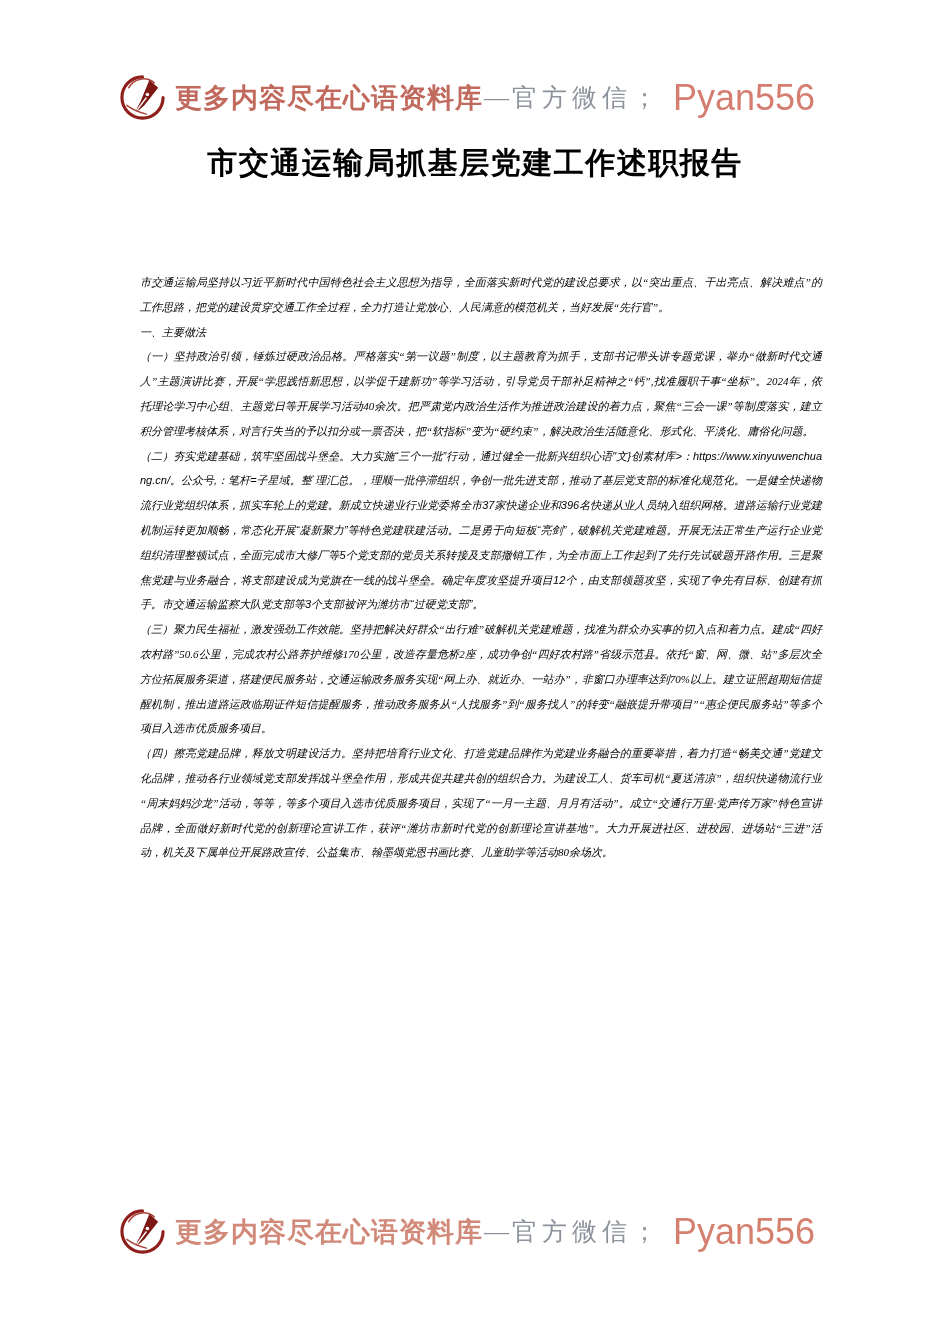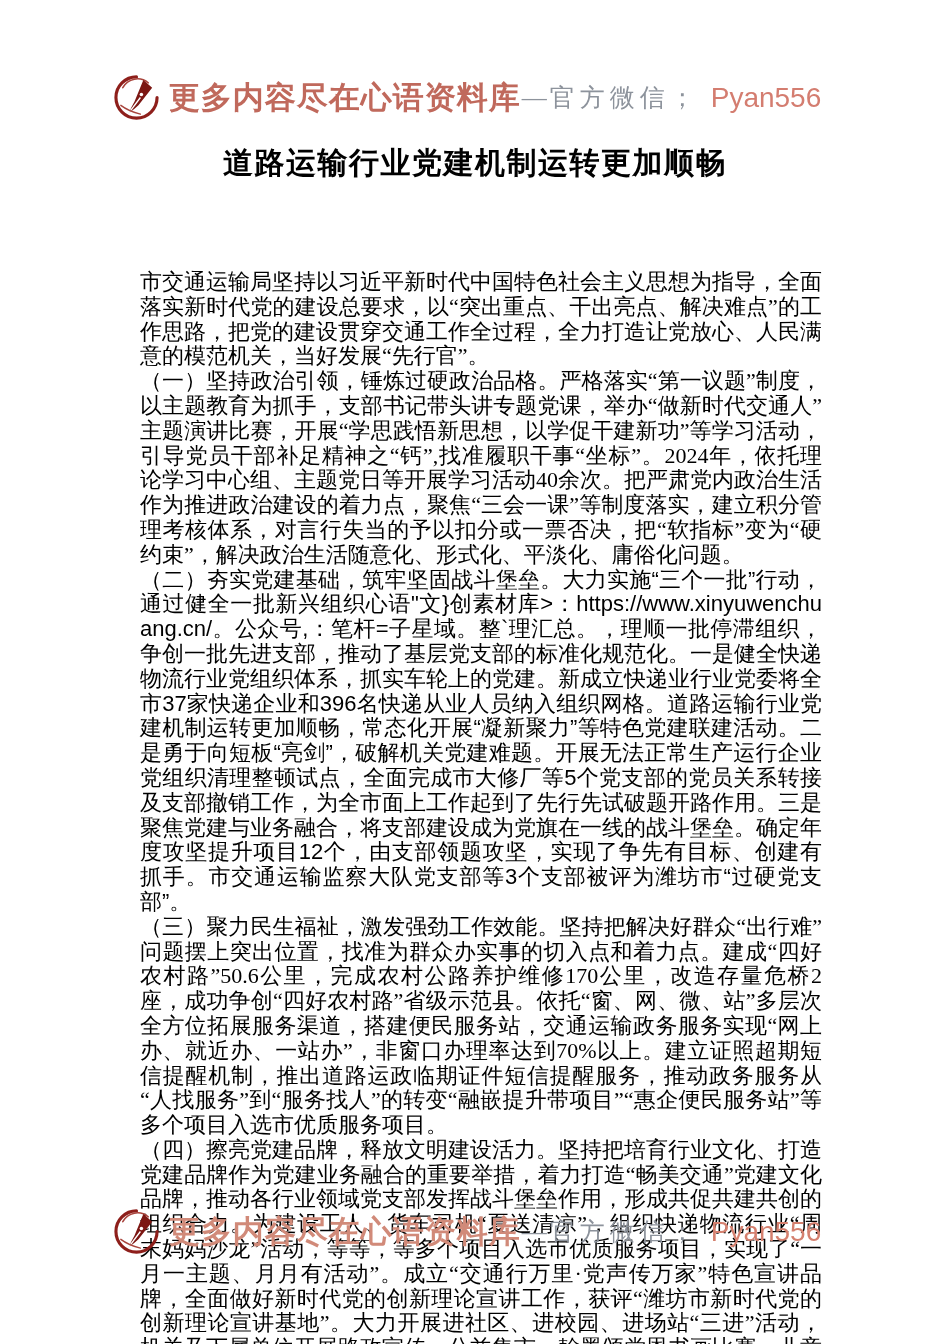--- a/index.html
+++ b/index.html
@@ -17,34 +17,34 @@
     display:flex;align-items:center;justify-content:center;
     gap:9px;
     transform:translateX(-8px);
     white-space:nowrap;
   }
   .wm-header{top:74px;}
   .wm-footer{top:1208px;}
   .wm-logo{width:47px;height:47px;flex:0 0 auto;display:block;}
   .wm-main{
     font-family:"Liberation Serif","DejaVu Serif",serif;
-    font-size:31px;font-weight:bold;letter-spacing:1px;
+    font-size:27px;font-weight:bold;letter-spacing:1px;
   }
   .wm-header .wm-main{color:#c0695c;}
   .wm-footer .wm-main{color:#d18a79;}
   .wm-dash,.wm-label{
     font-family:"Liberation Serif","DejaVu Serif",serif;
     color:#8d939c;
     font-size:25px;
   }
   .wm-dash{margin:0 -6px 0 -8px;font-style:normal;}
   .wm-label{letter-spacing:5px;}
   .wm-id{
     font-family:"Liberation Sans","DejaVu Sans",sans-serif;
-    font-size:28px;
+    font-size:36px;
     margin-left:2px;
   }
   .wm-header .wm-id{color:#d47d70;}
   .wm-footer .wm-id{color:#d5806f;}
 
   
   .doc-title{
     position:absolute;top:140px;left:0;right:0;
     margin:0;
     text-align:center;
@@ -57,26 +57,27 @@
 
   
   .content{
     position:absolute;
     left:140px;top:270px;
     width:682px;
     color:#000000;
   }
   .content p{
     margin:0;
-    font-size:22px;
+    font-size:11px;
     line-height:24.8px;
     text-align:justify;
     text-justify:inter-ideograph;
     word-break:break-all;
     overflow-wrap:anywhere;
+    font-style:italic;
   }
   .para-serif{font-family:"Liberation Serif","DejaVu Serif",serif;}
   .para-sans{font-family:"Liberation Sans","DejaVu Sans",sans-serif;}
 </style>
 </head>
 <body>
 
 <div class="page">
 
   <div class="watermark wm-header">
@@ -87,27 +88,28 @@
       <path d="M16 40 L28 24" stroke="#ffffff" stroke-width="1.4" fill="none"></path>
       <circle cx="29" cy="21" r="1.8" fill="#ffffff"></circle>
       <path d="M8 32 Q16 38 28 41" fill="none" stroke="#a8443c" stroke-width="1.4" stroke-linecap="round"></path>
     </svg>
     <span class="wm-main">更多内容尽在心语资料库</span>
     <span class="wm-dash">—</span>
     <span class="wm-label">官方微信；</span>
     <span class="wm-id">Pyan556</span>
   </div>
 
-  <h1 class="doc-title">道路运输行业党建机制运转更加顺畅</h1>
+  <h1 class="doc-title">市交通运输局抓基层党建工作述职报告</h1>
 
   <div class="content">
     <p class="para-serif">市交通运输局坚持以习近平新时代中国特色社会主义思想为指导，全面落实新时代党的建设总要求，以“突出重点、干出亮点、解决难点”的工作思路，把党的建设贯穿交通工作全过程，全力打造让党放心、人民满意的模范机关，当好发展“先行官”。</p>
+    <p class="para-serif">一、主要做法</p>
     <p class="para-serif">（一）坚持政治引领，锤炼过硬政治品格。严格落实“第一议题”制度，以主题教育为抓手，支部书记带头讲专题党课，举办“做新时代交通人”主题演讲比赛，开展“学思践悟新思想，以学促干建新功”等学习活动，引导党员干部补足精神之“钙”,找准履职干事“坐标”。2024年，依托理论学习中心组、主题党日等开展学习活动40余次。把严肃党内政治生活作为推进政治建设的着力点，聚焦“三会一课”等制度落实，建立积分管理考核体系，对言行失当的予以扣分或一票否决，把“软指标”变为“硬约束”，解决政治生活随意化、形式化、平淡化、庸俗化问题。</p>
     <p class="para-sans">（二）夯实党建基础，筑牢坚固战斗堡垒。大力实施“三个一批”行动，通过健全一批新兴组织心语"文}创素材库&gt;：https://www.xinyuwenchuang.cn/。公众号,：笔杆=子星域。整`理汇总。，理顺一批停滞组织，争创一批先进支部，推动了基层党支部的标准化规范化。一是健全快递物流行业党组织体系，抓实车轮上的党建。新成立快递业行业党委将全市37家快递企业和396名快递从业人员纳入组织网格。道路运输行业党建机制运转更加顺畅，常态化开展“凝新聚力”等特色党建联建活动。二是勇于向短板“亮剑”，破解机关党建难题。开展无法正常生产运行企业党组织清理整顿试点，全面完成市大修厂等5个党支部的党员关系转接及支部撤销工作，为全市面上工作起到了先行先试破题开路作用。三是聚焦党建与业务融合，将支部建设成为党旗在一线的战斗堡垒。确定年度攻坚提升项目12个，由支部领题攻坚，实现了争先有目标、创建有抓手。市交通运输监察大队党支部等3个支部被评为潍坊市“过硬党支部”。</p>
-    <p class="para-serif">（三）聚力民生福祉，激发强劲工作效能。坚持把解决好群众“出行难”问题摆上突出位置，找准为群众办实事的切入点和着力点。建成“四好农村路”50.6公里，完成农村公路养护维修170公里，改造存量危桥2座，成功争创“四好农村路”省级示范县。依托“窗、网、微、站”多层次全方位拓展服务渠道，搭建便民服务站，交通运输政务服务实现“网上办、就近办、一站办”，非窗口办理率达到70%以上。建立证照超期短信提醒机制，推出道路运政临期证件短信提醒服务，推动政务服务从“人找服务”到“服务找人”的转变“融嵌提升带项目”“惠企便民服务站”等多个项目入选市优质服务项目。</p>
+    <p class="para-serif">（三）聚力民生福祉，激发强劲工作效能。坚持把解决好群众“出行难”破解机关党建难题，找准为群众办实事的切入点和着力点。建成“四好农村路”50.6公里，完成农村公路养护维修170公里，改造存量危桥2座，成功争创“四好农村路”省级示范县。依托“窗、网、微、站”多层次全方位拓展服务渠道，搭建便民服务站，交通运输政务服务实现“网上办、就近办、一站办”，非窗口办理率达到70%以上。建立证照超期短信提醒机制，推出道路运政临期证件短信提醒服务，推动政务服务从“人找服务”到“服务找人”的转变“融嵌提升带项目”“惠企便民服务站”等多个项目入选市优质服务项目。</p>
     <p class="para-serif">（四）擦亮党建品牌，释放文明建设活力。坚持把培育行业文化、打造党建品牌作为党建业务融合的重要举措，着力打造“畅美交通”党建文化品牌，推动各行业领域党支部发挥战斗堡垒作用，形成共促共建共创的组织合力。为建设工人、货车司机“夏送清凉”，组织快递物流行业“周末妈妈沙龙”活动，等等，等多个项目入选市优质服务项目，实现了“一月一主题、月月有活动”。成立“交通行万里·党声传万家”特色宣讲品牌，全面做好新时代党的创新理论宣讲工作，获评“潍坊市新时代党的创新理论宣讲基地”。大力开展进社区、进校园、进场站“三进”活动，机关及下属单位开展路政宣传、公益集市、翰墨颂党恩书画比赛、儿童助学等活动80余场次。</p>
   </div>
 
   <div class="watermark wm-footer">
     <svg class="wm-logo" viewBox="0 0 48 48" aria-hidden="true">
       <path d="M24 3 A21 21 0 1 0 45 24" fill="none" stroke="#8e1f1b" stroke-width="3.2" stroke-linecap="round"></path>
       <path d="M10 14 A17 17 0 0 1 36 9" fill="none" stroke="#a8443c" stroke-width="1.6" stroke-linecap="round"></path>
       <path d="M31 6 L40 14 L26 32 Q22 36 16 40 Q19 33 22 28 Z" fill="#7c1713"></path>
       <path d="M16 40 L28 24" stroke="#ffffff" stroke-width="1.4" fill="none"></path>
       <circle cx="29" cy="21" r="1.8" fill="#ffffff"></circle>

